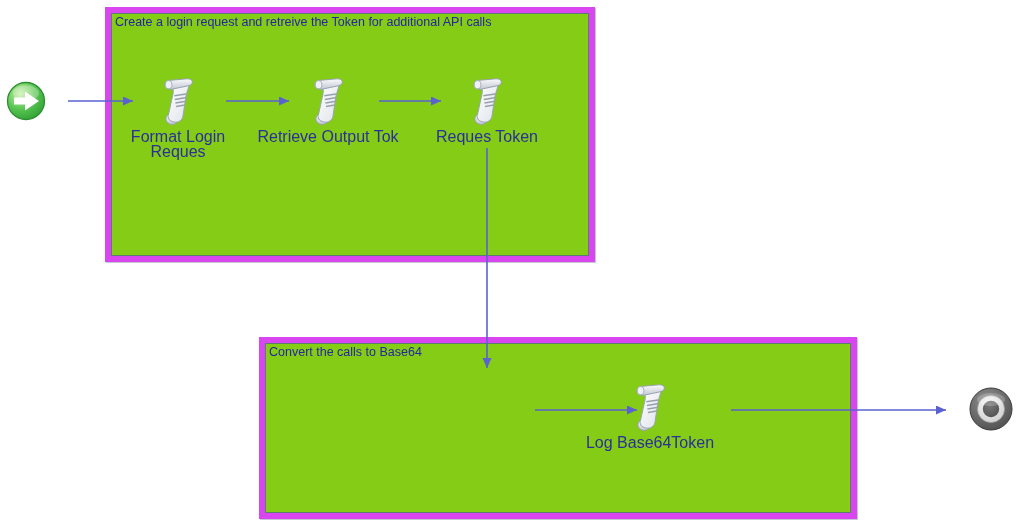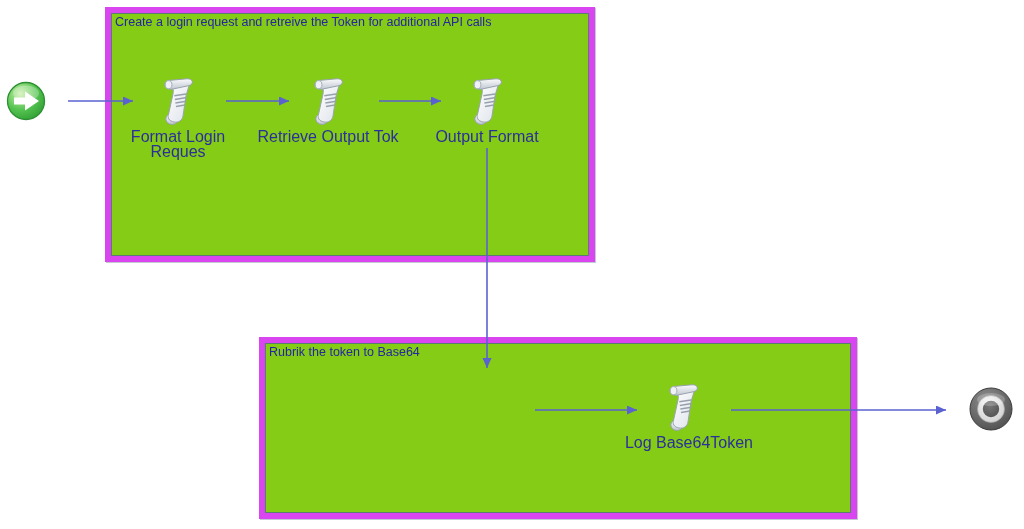--- a/index.html
+++ b/index.html
@@ -28,37 +28,37 @@
   .node{position:absolute;text-align:center;}
   .node .icon{display:block;margin:0 auto;cursor:pointer;}
   .node-label{
     display:block;margin-top:4px;color:#2b2f9c;font-size:16px;line-height:14.5px;
   }
   #node-start{left:6px;top:81px;width:40px;}
   #node-format{left:118px;top:78px;width:120px;}
   #node-retrieve{left:253px;top:78px;width:150px;}
   #node-output{left:412px;top:78px;width:150px;}
   #node-encode{left:417px;top:376px;width:140px;}
-  #node-log{left:613px;top:384px;width:140px;text-align:right;}
+  #node-log{left:580px;top:384px;width:140px;}
   #node-end{left:968px;top:386px;width:46px;}
   #node-encode .node-label{margin-top:6px;}
 
   
   #connectors{position:absolute;left:0;top:0;pointer-events:none;}
 </style>
 </head>
 <body>
 
 <div class="canvas">
 
   <div class="note" id="note-login">
     <div class="note-title">Create a login request and retreive the Token for additional API calls</div>
   </div>
   <div class="note" id="note-base64">
-    <div class="note-title">Rubrik the token to Base64</div>
+    <div class="note-title">Convert the calls to Base64</div>
   </div>
 
   <svg width="0" height="0" style="position:absolute">
     <defs>
       <linearGradient id="paperG" x1="0" y1="0" x2="1" y2="1">
         <stop offset="0" stop-color="#ffffff"></stop>
           <stop offset="1" stop-color="#dde2e9"></stop>
       </linearGradient>
       <linearGradient id="rollG" x1="0" y1="0" x2="0" y2="1">
         <stop offset="0" stop-color="#fafbfd"></stop>
@@ -138,21 +138,21 @@
       <path d="M11,8 L31,4 C29.5,10 28,14 27,18 L24,38 C23.3,42.2 19.8,45 15,44 C10,43 8.2,39.8 9.6,36 L14,16 C15,11.5 13.6,9.6 11,8 Z" fill="url(#paperG)" stroke="#9aa4b0"></path>
       <path d="M10,11 C4.8,10 4,3.6 10,2.4 L28,0.8 C34,0.4 35.6,6 30,7.6 L13,11.2 C12,11.4 11,11.2 10,11 Z" fill="url(#rollG)" stroke="#98a2ae"></path>
       <ellipse cx="9.6" cy="6.7" rx="3.3" ry="4.1" fill="#eef1f5" stroke="#a5aeb8"></ellipse>
       <g stroke="#97a1ad" stroke-width="1.5" transform="rotate(-9 21 22)">
         <line x1="16" y1="17" x2="28" y2="17"></line>
         <line x1="16" y1="20.6" x2="28" y2="20.6"></line>
         <line x1="16" y1="24.2" x2="27" y2="24.2"></line>
         <line x1="16" y1="27.8" x2="25" y2="27.8"></line>
       </g>
     </svg>
-    <span class="node-label">Output Format</span>
+    <span class="node-label">Reques Token</span>
   </div>
 
 
   <div class="node" id="node-log">
     <svg class="icon" width="38" height="48" viewBox="0 0 38 48">
       <ellipse cx="13" cy="41" rx="6.2" ry="5.4" fill="url(#rollG)" stroke="#98a2ae"></ellipse>
       <path d="M11,8 L31,4 C29.5,10 28,14 27,18 L24,38 C23.3,42.2 19.8,45 15,44 C10,43 8.2,39.8 9.6,36 L14,16 C15,11.5 13.6,9.6 11,8 Z" fill="url(#paperG)" stroke="#9aa4b0"></path>
       <path d="M10,11 C4.8,10 4,3.6 10,2.4 L28,0.8 C34,0.4 35.6,6 30,7.6 L13,11.2 C12,11.4 11,11.2 10,11 Z" fill="url(#rollG)" stroke="#98a2ae"></path>
       <ellipse cx="9.6" cy="6.7" rx="3.3" ry="4.1" fill="#eef1f5" stroke="#a5aeb8"></ellipse>
       <g stroke="#97a1ad" stroke-width="1.5" transform="rotate(-9 21 22)">

